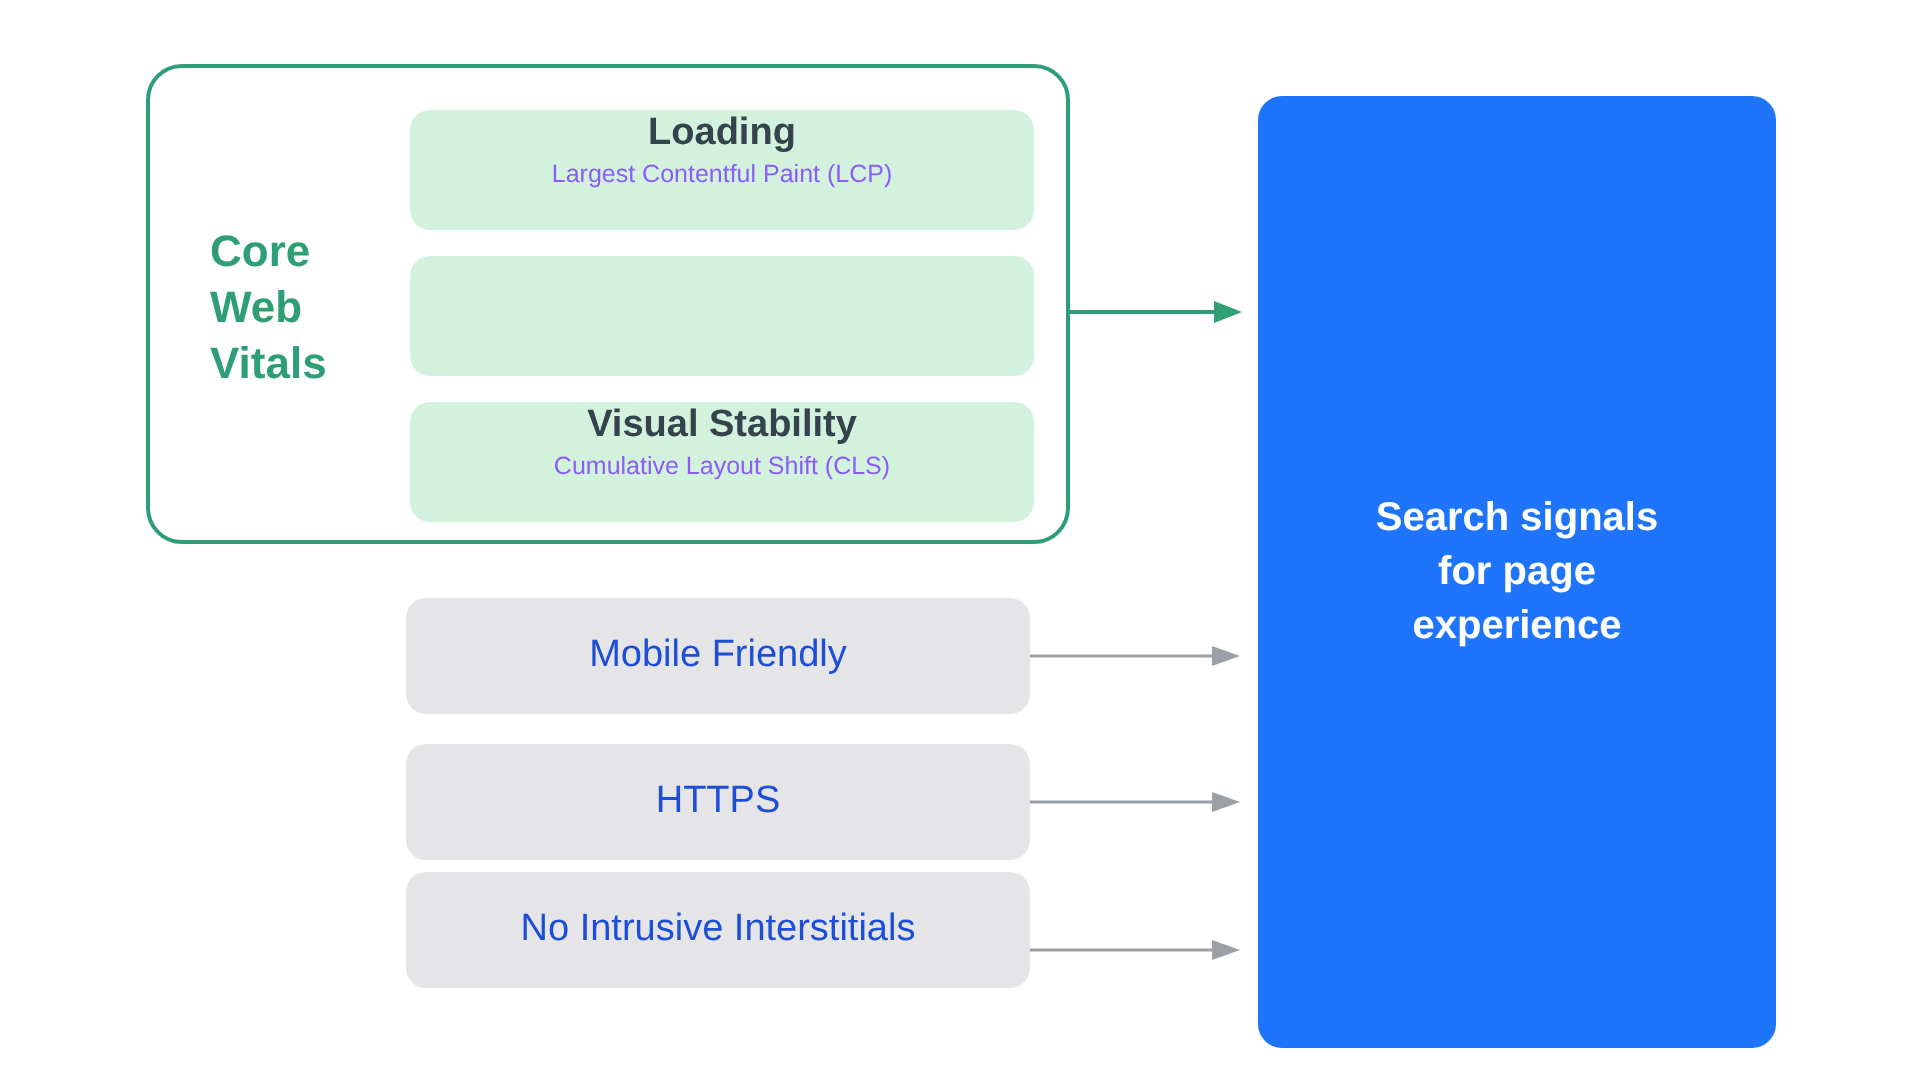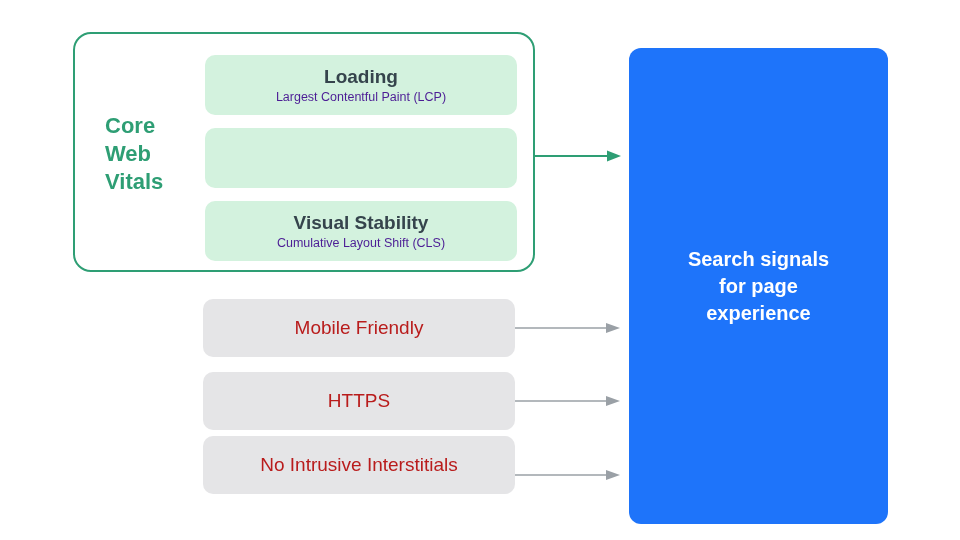--- a/index.html
+++ b/index.html
@@ -52,37 +52,37 @@
     position: absolute;
     left: 130px;
     width: 312px;
     height: 60px;
     background: #D3F2DE;
     border-radius: 10px;
     box-sizing: border-box;
     display: flex;
     flex-direction: column;
     align-items: center;
-    justify-content: center;
+    justify-content: flex-start;
   }
   .metric-card.m1 { top: 21px; }
   .metric-card.m2 { top: 94px; }
   .metric-card.m3 { top: 167px; }
 
   .metric-title {
     font-size: 19px;
     font-weight: bold;
     color: #35444C;
     line-height: 23px;
     white-space: nowrap;
   }
   .metric-sub {
     font-size: 12.5px;
     font-weight: normal;
-    color: #4c1d95;
+    color: #8b5cf6;
     line-height: 17px;
     margin-top: 1px;
     white-space: nowrap;
   }
 
   
   .signal-card {
     position: absolute;
     left: 203px;
     width: 312px;
@@ -93,21 +93,21 @@
     align-items: center;
     justify-content: center;
   }
   .signal-card.s1 { top: 299px; }
   .signal-card.s2 { top: 372px; }
   .signal-card.s3 { top: 436px; }
 
   .signal-label {
     font-size: 19px;
     font-weight: normal;
-    color: #b91c1c;
+    color: #1d4ed8;
     white-space: nowrap;
   }
 
   
   .arrow {
     position: absolute;
     height: 14px;
   }
   .arrow svg { display: block; }
 

